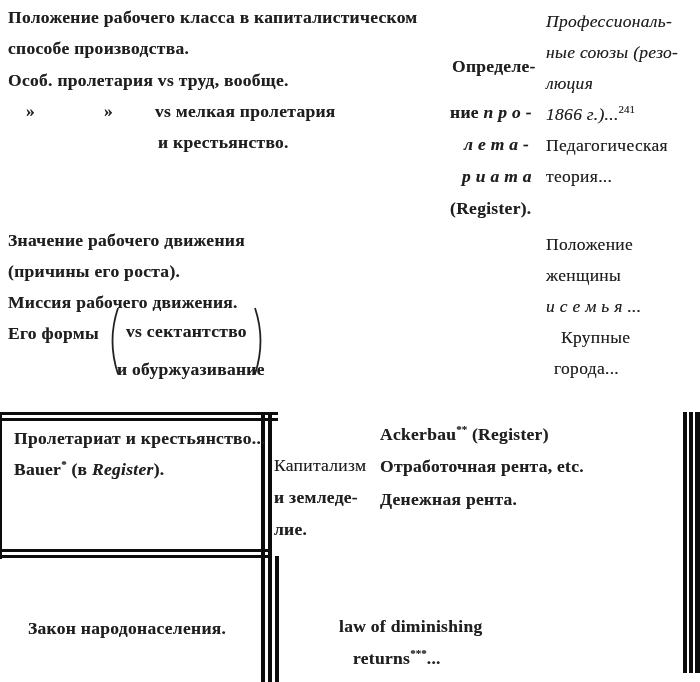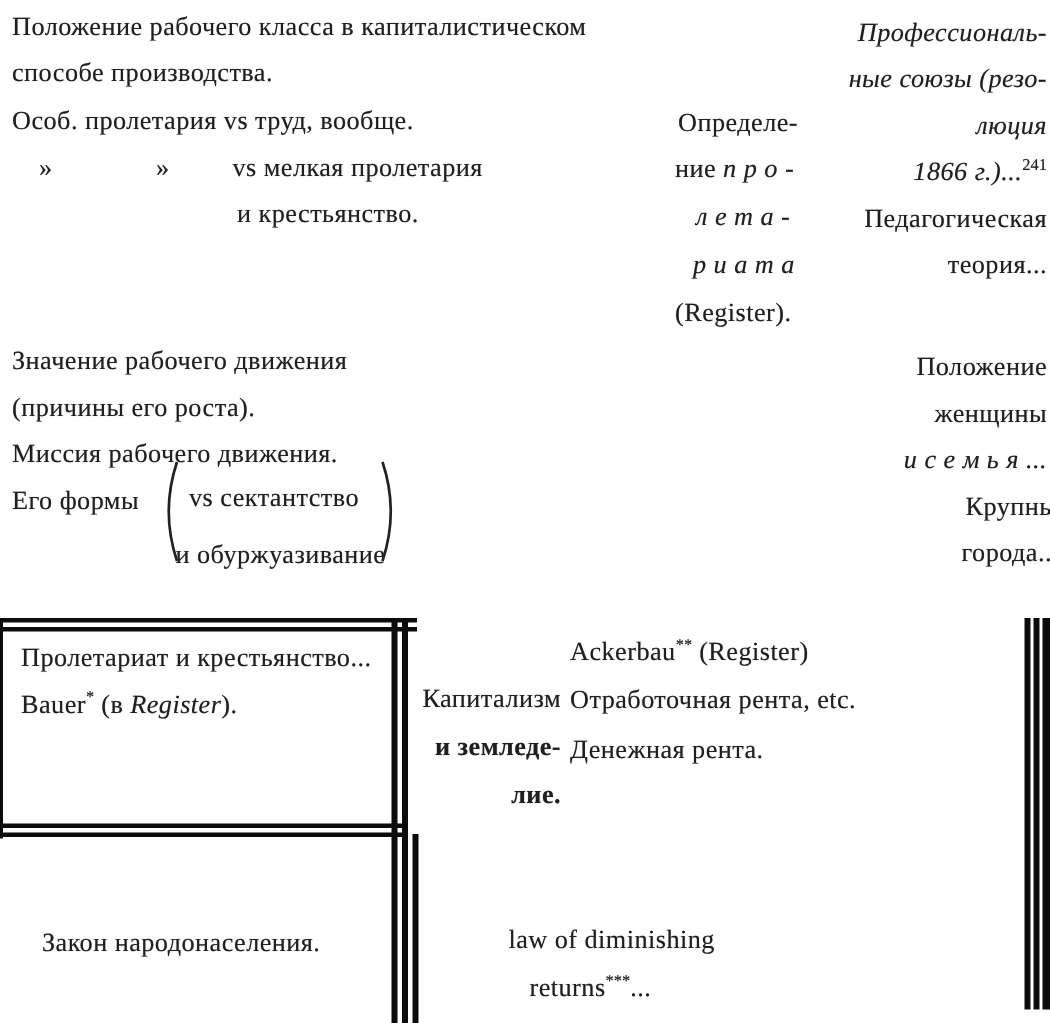--- a/index.html
+++ b/index.html
@@ -11,25 +11,26 @@
     font-family:"Liberation Serif","DejaVu Serif",serif;
     color:#1f1f1f;
   }
   .ln{
     position:absolute;
     font-size:17.5px;
     line-height:22px;
     white-space:nowrap;
     letter-spacing:0.3px;
     text-shadow:0 0 0.6px rgba(40,40,40,0.55);
+    font-weight:bold;
   }
   .i{font-style:italic;}
   .b{font-weight:bold;}
   .sp{font-size:11px;vertical-align:super;line-height:0;letter-spacing:0;margin-top:36px;}
-  .ctrcol{position:absolute;text-align:right;}
+  .ctrcol{position:absolute;text-align:left;}
   .ctrcol .cl{
     display:block;
     font-size:17.5px;
     line-height:31px;
     white-space:nowrap;
     letter-spacing:0.3px;
     text-shadow:0 0 0.6px rgba(40,40,40,0.55);
   }
   .shift15{position:relative;left:15px;}
   .shift8{position:relative;left:8px;}
@@ -42,21 +43,21 @@
 <div id="page">
 
   <div class="ln" style="left:8px;top:6px">Положение рабочего класса в капиталистическом</div>
   <div class="ln" style="left:8px;top:37px">способе производства.</div>
   <div class="ln" style="left:8px;top:69px">Особ. пролетария vs труд, вообще.</div>
   <div class="ln" style="left:26px;top:100px">»</div>
   <div class="ln" style="left:104px;top:100px">»</div>
   <div class="ln" style="left:155px;top:100px">vs мелкая пролетария</div>
   <div class="ln" style="left:158px;top:131px">и крестьянство.</div>
 
-  <div class="ln" style="left:452px;top:70px">Определе-</div>
+  <div class="ln" style="left:452px;top:55px">Определе-</div>
   <div class="ln" style="left:450px;top:101px"><span>ние </span><span class="i">п р о -</span></div>
   <div class="ln i" style="left:464px;top:133px">л е т а -</div>
   <div class="ln i" style="left:462px;top:165px">р и а т а</div>
   <div class="ln" style="left:450px;top:197px">(Register).</div>
 
   <div class="ctrcol" style="left:546px;top:6px;width:152px">
     <span class="cl i">Профессиональ-</span>
     <span class="cl i">ные союзы (резо-</span>
     <span class="cl i">люция</span>
     <span class="cl"><span class="i">1866 г.)...</span><span class="sp">241</span></span>

